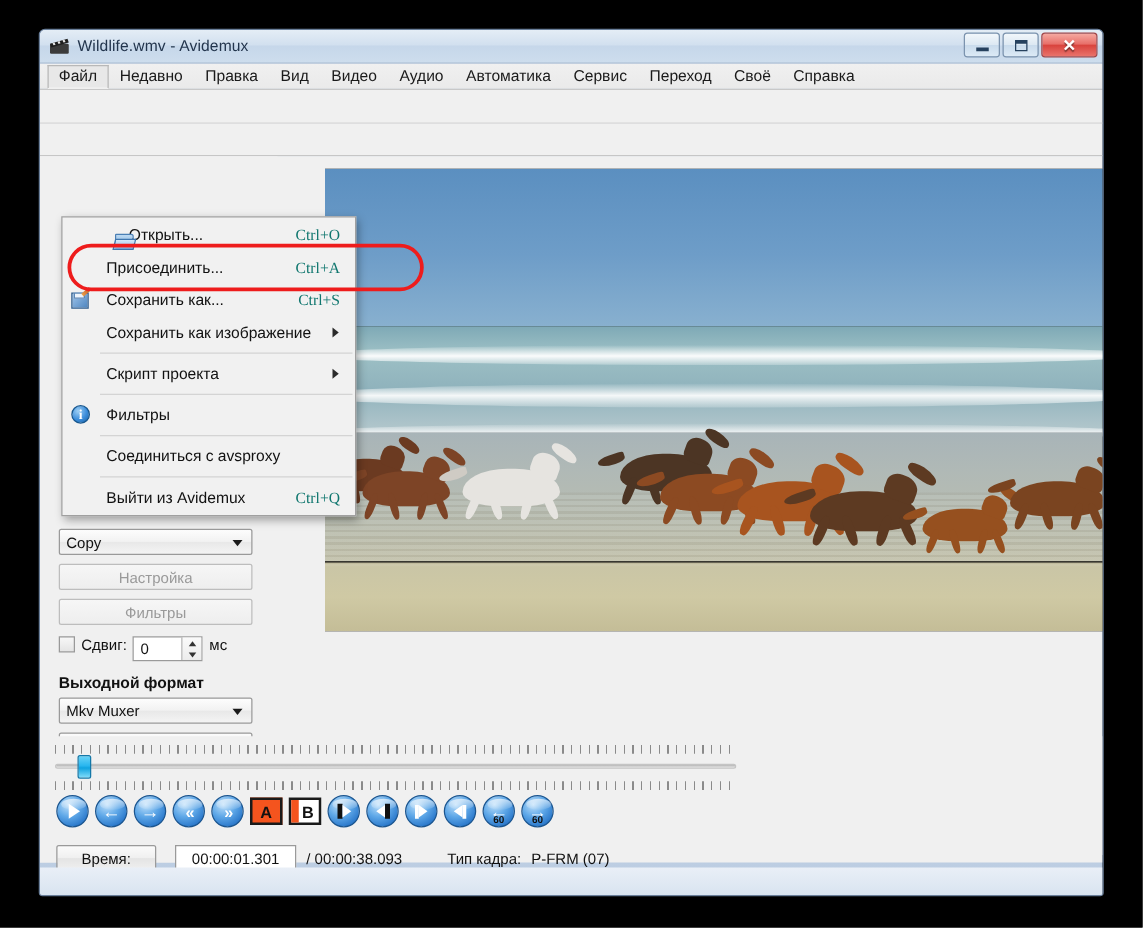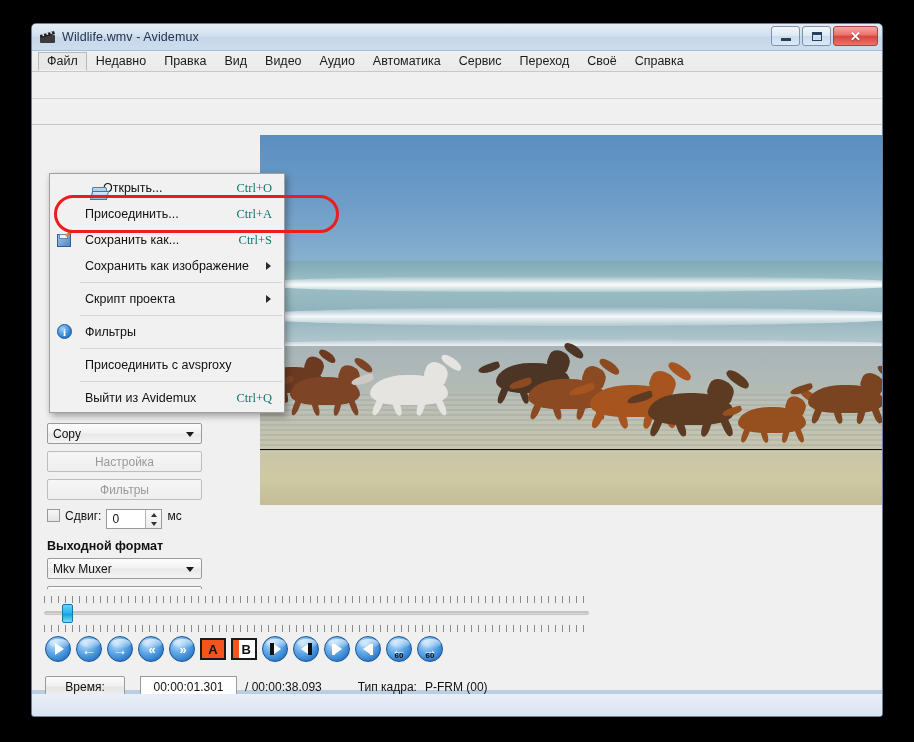--- a/index.html
+++ b/index.html
@@ -675,21 +675,21 @@
       <div class="dd-item">
         <span class="dd-icon ic-info">
           <span class="circle">i</span>
         </span>
         <span>Фильтры</span>
       </div>
 
       <div class="dd-sep"></div>
 
       <div class="dd-item">
-        <span>Присоединить с avsproxy</span>
+        <span>Соединиться с avsproxy</span>
       </div>
 
       <div class="dd-sep"></div>
 
       <div class="dd-item">
         <span>Выйти из Avidemux</span>
         <span class="accel">Ctrl+Q</span>
       </div>
     </div>
 
@@ -771,19 +771,19 @@
           </span>
           <span class="sub60">60</span>
         </div>
     </div>
 
     <div class="time-row">
       <div class="time-btn">Время:</div>
       <div class="time-field">00:00:01.301</div>
       <span class="time-total">/ 00:00:38.093</span>
       <span class="frame-label">Тип кадра:</span>
-      <span class="frame-val">P-FRM (00)</span>
+      <span class="frame-val">P-FRM (07)</span>
     </div>
 
   </div>
 
   <div class="bottom-strip"></div>
 </div>
 
 </body></html>

